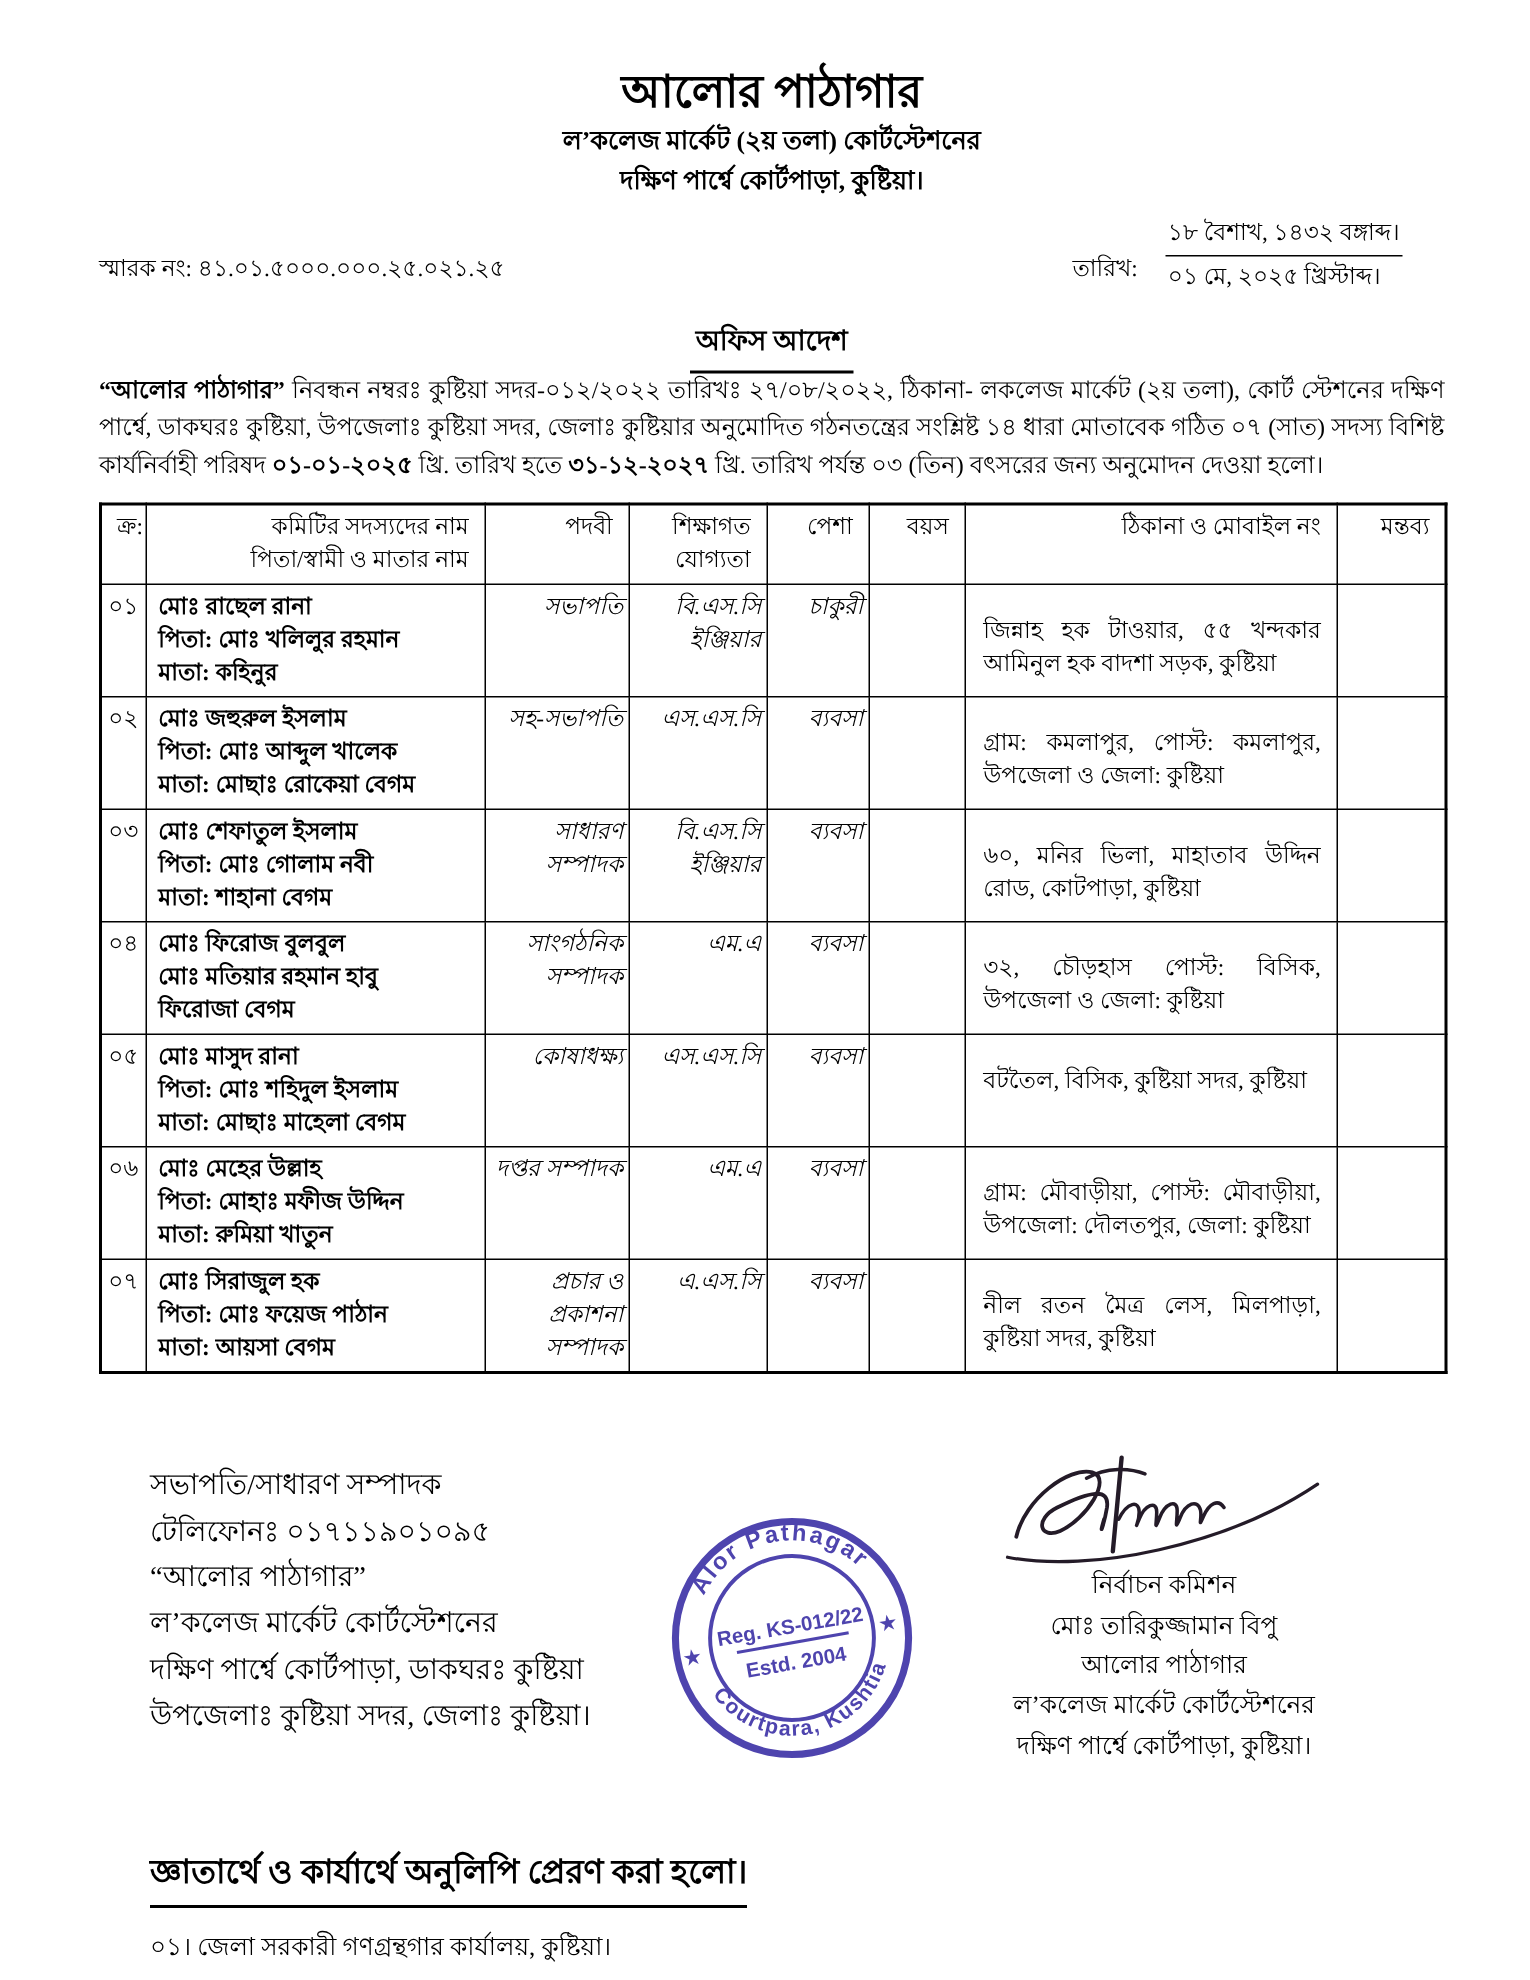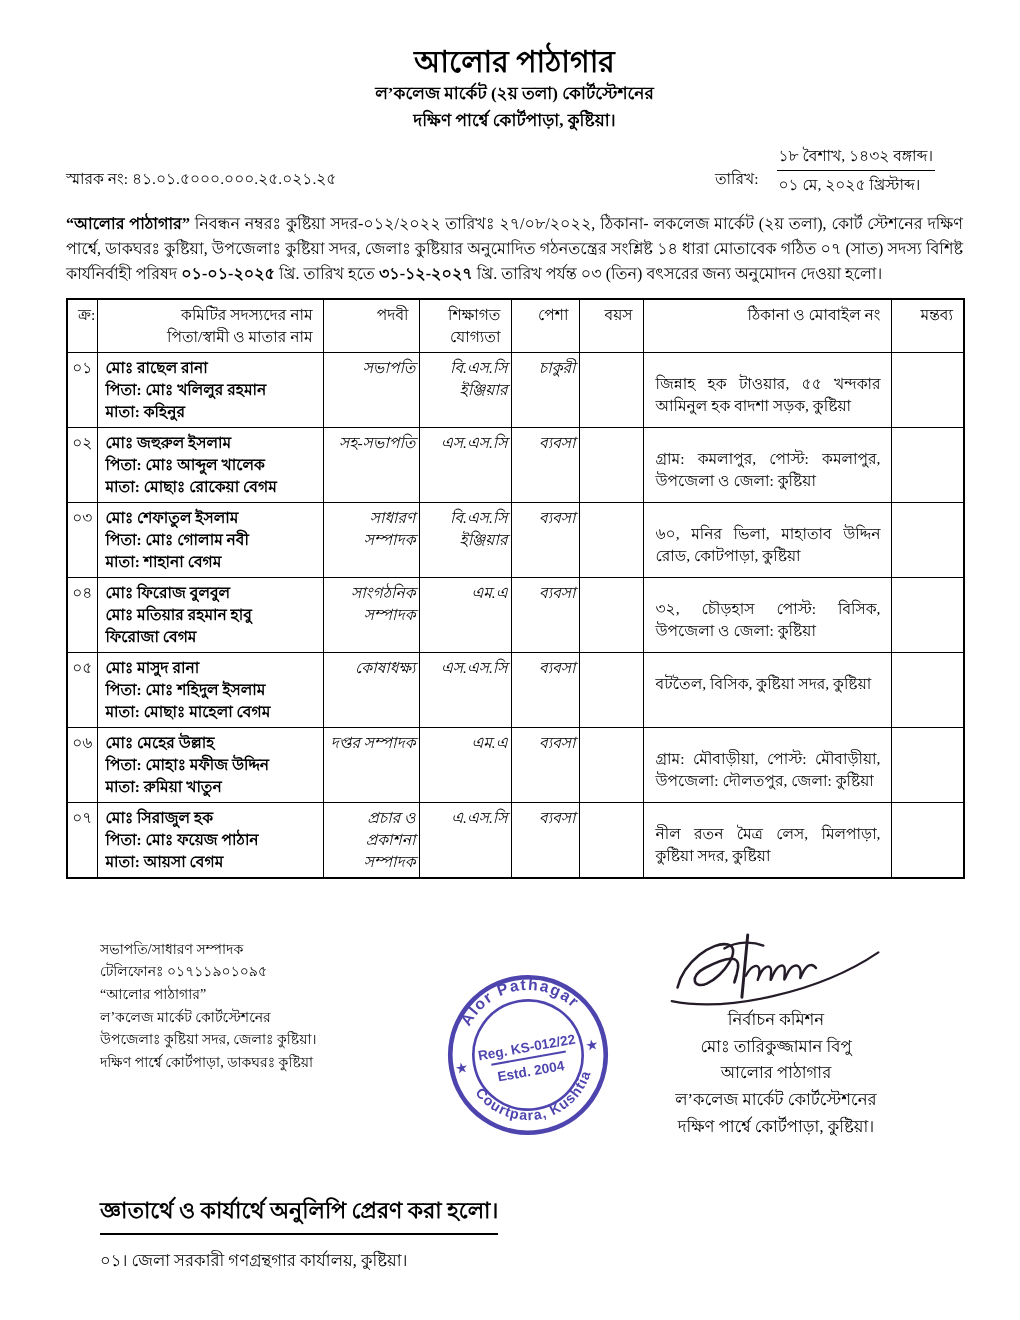--- a/index.html
+++ b/index.html
@@ -19,21 +19,21 @@
   .date-stack { text-align:left; font-size:15.5px; line-height:1.55; }
   .date-top { border-bottom:1.5px solid #000; padding:0 2px 2px 2px; }
   .date-bottom { padding:2px 2px 0 2px; }
   .order-heading-wrap { text-align:center; margin-top:16px; }
   .order-heading {
     display:inline-block; font-size:18.5px; font-weight:bold;
     border-bottom:2px solid #000; padding:0 4px 3px 4px;
   }
   
   .order-para {
-    margin-top:15px; width:897px; font-size:16px; line-height:1.55;
+    width:897px; font-size:16px; line-height:1.55;
     text-align:justify;
   }
   .order-para b { font-weight:bold; }
   
   table.committee {
     margin-top:11px; border-collapse:collapse; width:897px;
     table-layout:fixed; border:2px solid #000;
   }
   table.committee th, table.committee td {
     border:1.5px solid #000; vertical-align:top;
@@ -41,21 +41,21 @@
   }
   table.committee th { font-weight:normal; text-align:right; padding:4px 10px; height:48px; }
   td.c-serial { text-align:center; padding-top:4px; }
   td.c-name { text-align:left; padding:4px 4px 4px 8px;font-weight:bold; }
   td.c-pos, td.c-edu, td.c-prof { text-align:right; padding:4px 3px;font-style:italic; }
   td.c-addr { text-align:justify; padding:20px 10px 4px 12px; }
   tr.r1 { height:70px; } tr.r2 { height:69px; } tr.r3 { height:68px; }
   tr.r4 { height:70px; } tr.r5 { height:69px; } tr.r6 { height:75px; } tr.r7 { height:63px; }
   
   .footer { position:relative; margin-top:56px; height:252px; }
-  .footer-left { position:absolute; left:34px; top:4px; font-size:14px; line-height:1.62; }
+  .footer-left { position:absolute; left:34px; top:4px; font-size:19px; line-height:1.62; }
   .stamp { position:absolute; left:378px; top:36px; width:168px; height:168px; opacity:0.93; }
   .sign-block { position:absolute; left:545px; top:-6px; width:330px; text-align:center; }
   .sign-svg { width:235px; height:78px; display:block; margin:0 auto; }
   .sign-lines { font-size:16.5px; line-height:1.62; }
   
   .copies { margin-left:34px; margin-top:6px; }
   .copies-heading {
     display:inline-block; font-size:22px; font-weight:bold;
     border-bottom:2px solid #000; padding-bottom:3px;
   }
@@ -75,20 +75,23 @@
     <div class="memo-no">স্মারক নং: ৪১.০১.৫০০০.০০০.২৫.০২১.২৫</div>
     <div class="date-wrap">
       <div class="date-label">তারিখ:</div>
       <div class="date-stack">
         <div class="date-top">১৮ বৈশাখ, ১৪৩২ বঙ্গাব্দ।</div>
         <div class="date-bottom">০১ মে, ২০২৫ খ্রিস্টাব্দ।</div>
       </div>
     </div>
   </div>
 
+  <div class="order-heading-wrap">
+    <span class="order-heading">অফিস আদেশ</span>
+  </div>
 
   <p class="order-para"><b>“আলোর পাঠাগার”</b><span> নিবন্ধন নম্বরঃ কুষ্টিয়া সদর-০১২/২০২২ তারিখঃ ২৭/০৮/২০২২, ঠিকানা- লকলেজ মার্কেট (২য় তলা), কোর্ট স্টেশনের দক্ষিণ পার্শ্বে, ডাকঘরঃ কুষ্টিয়া, উপজেলাঃ কুষ্টিয়া সদর, জেলাঃ কুষ্টিয়ার অনুমোদিত গঠনতন্ত্রের সংশ্লিষ্ট ১৪ ধারা মোতাবেক গঠিত ০৭ (সাত) সদস্য বিশিষ্ট কার্যনির্বাহী পরিষদ </span><b>০১-০১-২০২৫</b><span> খ্রি. তারিখ হতে </span><b>৩১-১২-২০২৭</b><span> খ্রি. তারিখ পর্যন্ত ০৩ (তিন) বৎসরের জন্য অনুমোদন দেওয়া হলো।</span></p>
 
   <table class="committee">
     <colgroup>
       <col style="width:30px">
         <col style="width:226px">
         <col style="width:96px">
         <col style="width:92px">
       <col style="width:68px">
@@ -182,22 +185,22 @@
       </tbody>
   </table>
 
   <div class="footer">
 
     <div class="footer-left">
       <div>সভাপতি/সাধারণ সম্পাদক</div>
       <div>টেলিফোনঃ ০১৭১১৯০১০৯৫</div>
       <div>“আলোর পাঠাগার”</div>
       <div>ল’কলেজ মার্কেট কোর্টস্টেশনের</div>
+      <div>দক্ষিণ পার্শ্বে কোর্টপাড়া, ডাকঘরঃ কুষ্টিয়া</div>
       <div>উপজেলাঃ কুষ্টিয়া সদর, জেলাঃ কুষ্টিয়া।</div>
-      <div>দক্ষিণ পার্শ্বে কোর্টপাড়া, ডাকঘরঃ কুষ্টিয়া</div>
     </div>
 
     <svg class="stamp" viewBox="0 0 160 160">
       <g transform="rotate(-10 80 80)" fill="none" stroke="#4136a8">
         <circle cx="80" cy="80" r="74" stroke-width="4.5"></circle>
         <circle cx="80" cy="80" r="52" stroke-width="2.5"></circle>
         <path id="arcTop" d="M 18,80 A 62,62 0 0 1 142,80" stroke="none"></path>
         <path id="arcBottom" d="M 18,80 A 62,62 0 0 0 142,80" stroke="none"></path>
         <text class="stamp-latin" font-size="15" font-weight="bold" fill="#4136a8" stroke="none" letter-spacing="1.5">
           <textPath href="#arcTop" startOffset="50%" text-anchor="middle">Alor Pathagar</textPath>

